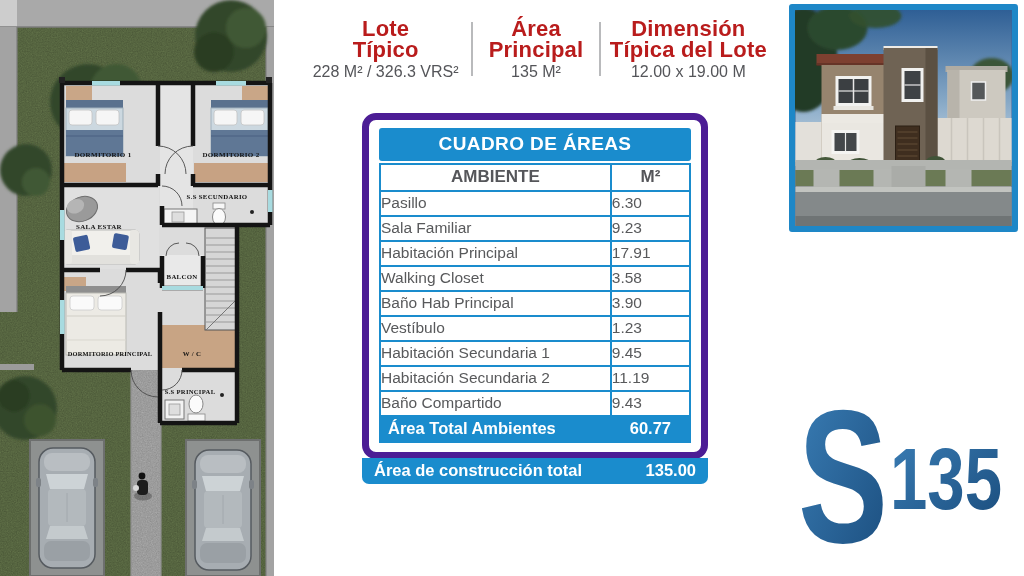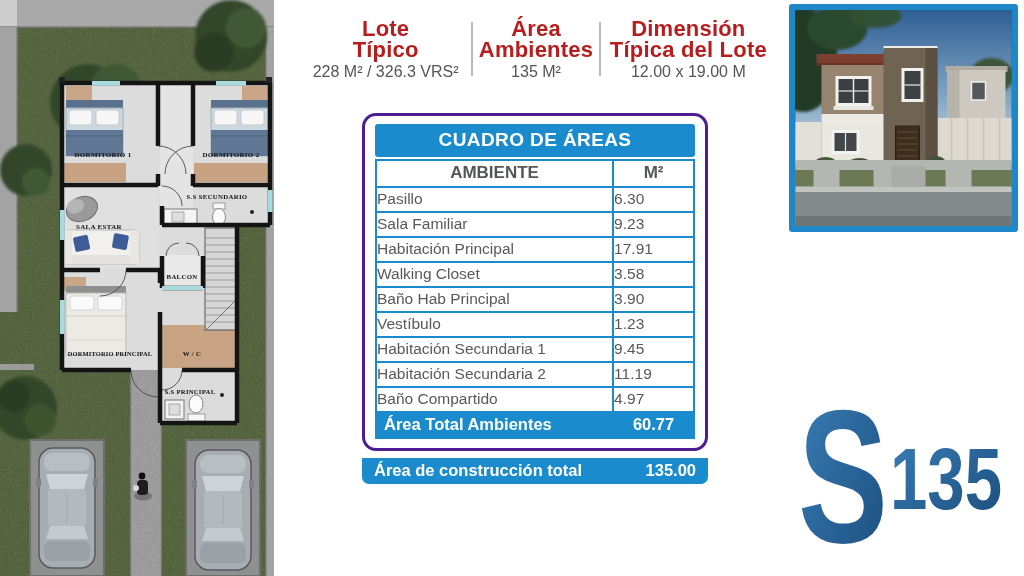--- a/index.html
+++ b/index.html
@@ -11,21 +11,21 @@
   .spec-col{text-align:center;padding-top:2px;}
   .spec-col.c1{width:172px;}
   .spec-col.c2{width:126px;}
   .spec-col.c3{width:176px;}
   .spec-divider{width:2px;background:#b9babc;height:54px;margin-top:6px;}
   .spec-title{font-weight:bold;font-size:22px;line-height:21px;color:#b91c1c;letter-spacing:.2px;}
   .spec-value{font-size:16px;line-height:20px;color:#545559;margin-top:2px;}
 
   
   .areas-card{position:absolute;left:362px;top:113px;width:346px;box-sizing:border-box;
-              background:#ffffff;border:3px solid #4c1d95;border-radius:14px;padding:8px 10px 9px 10px;}
+              background:#ffffff;border:7px solid #4c1d95;border-radius:14px;padding:8px 10px 9px 10px;}
   .card-title{background:#1a8ccd;color:#ffffff;font-weight:bold;font-size:19px;letter-spacing:.4px;
               text-align:center;padding:5px 0 6px 0;border-radius:3px;}
   table.areas{width:100%;border-collapse:collapse;margin-top:2px;}
   table.areas th{border:2px solid #1a8ccd;font-size:17px;font-weight:bold;color:#55565a;
                  text-align:center;padding:2px 0 3px 0;}
   table.areas td{border:2px solid #1a8ccd;font-size:15.5px;color:#58595b;padding:2px 0 3px 0;}
   td.c-name,th.c-name{width:240px;}
   td.c-name{padding-left:7px;}
   td.c-val{width:82px;}
   tr.total td{background:#1a8ccd;color:#ffffff;font-weight:bold;font-size:16.5px;}
@@ -263,21 +263,21 @@
 
   <div class="spec-header">
     <div class="spec-col c1">
       <div class="spec-title"><span>Lote</span><br>
         <span>Típico</span></div>
       <div class="spec-value">228 M² / 326.3 VRS²</div>
     </div>
     <div class="spec-divider"></div>
     <div class="spec-col c2">
       <div class="spec-title"><span>Área</span><br>
-        <span>Ambientes</span></div>
+        <span>Principal</span></div>
       <div class="spec-value">135 M²</div>
     </div>
     <div class="spec-divider"></div>
     <div class="spec-col c3">
       <div class="spec-title"><span>Dimensión</span><br>
         <span>Típica del Lote</span></div>
       <div class="spec-value">12.00 x 19.00 M</div>
     </div>
   </div>
 
@@ -318,21 +318,21 @@
         <tr>
             <td class="c-name">Habitación Secundaria 1</td>
             <td class="c-val">9.45</td>
           </tr>
         <tr>
             <td class="c-name">Habitación Secundaria 2</td>
             <td class="c-val">11.19</td>
           </tr>
         <tr>
             <td class="c-name">Baño Compartido</td>
-            <td class="c-val">4.97</td>
+            <td class="c-val">9.43</td>
           </tr>
       </tbody>
       <tfoot>
         <tr class="total">
           <td class="c-name">Área Total Ambientes</td>
           <td class="c-val">60.77</td>
         </tr>
       </tfoot>
     </table>
   </div>

